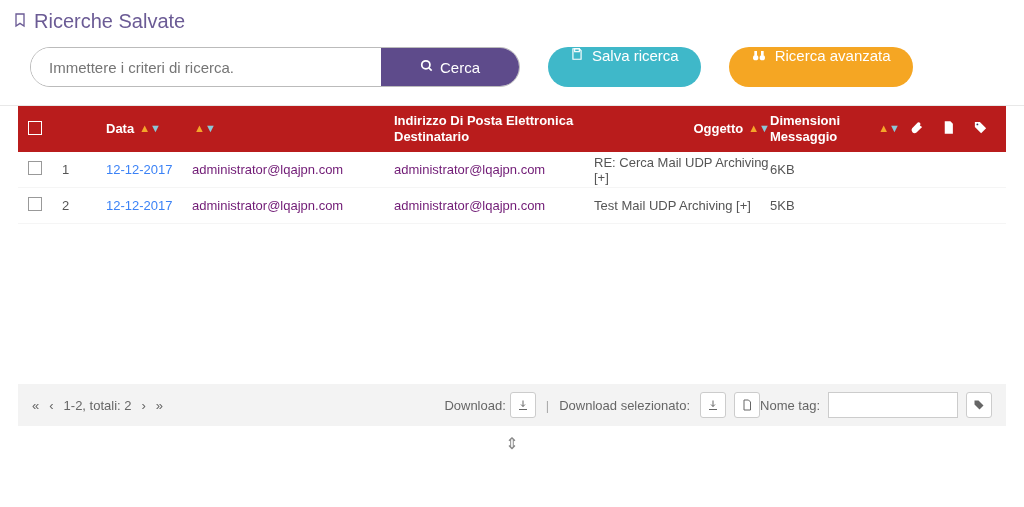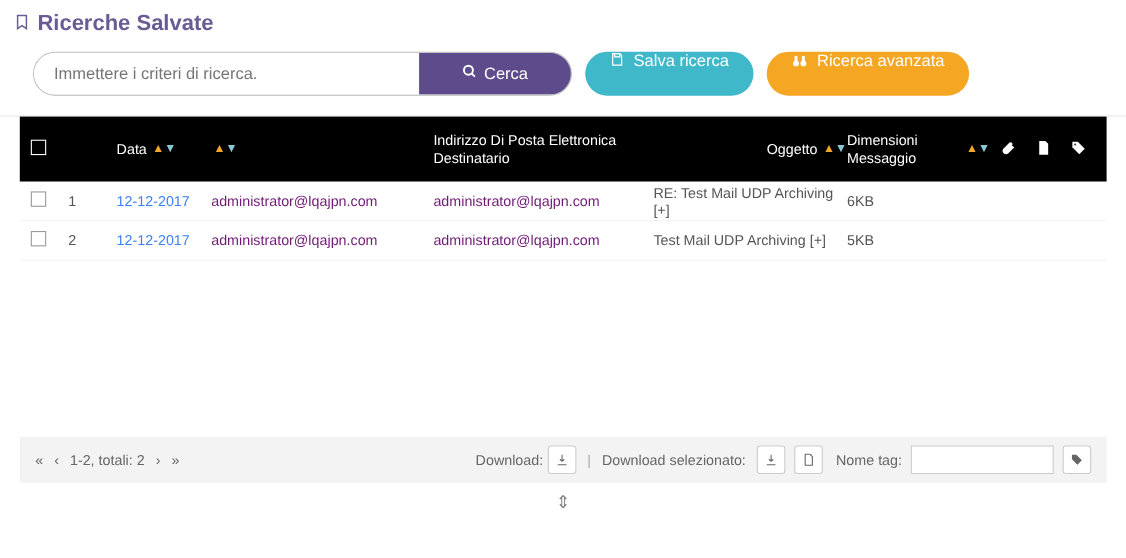--- a/index.html
+++ b/index.html
@@ -1,28 +1,28 @@
 <!DOCTYPE html>
 <html><head>
 <meta charset="utf-8">
 <style>
 * { box-sizing: border-box; margin: 0; padding: 0; }
 body { font-family: Arial, sans-serif; font-size: 13px; color: #333; background: #fff; width: 1024px; }
 .header { display: flex; align-items: center; padding: 10px 12px 6px 12px; }
 .header svg { width: 16px; height: 16px; stroke: #6b5b95; fill: none; stroke-width: 2; }
-.header-title { font-size: 20px; color: #6b5b95; margin-left: 6px; font-weight: 700; }
-.searchbar-wrap { padding: 8px 18px 18px 30px; border-bottom: 1px solid #e8e8e8; display: flex; align-items: center; gap: 12px; }
+.header-title { font-size: 20px; color: #6b5b95; margin-left: 6px; font-weight: 400; }
+.searchbar-wrap { padding: 8px 18px 18px 30px; border-bottom: 1px solid #e8e8e8; display: flex; align-items: center; gap: 28px; }
 .search-pill { display: flex; align-items: stretch; border: 1px solid #bbb; border-radius: 999px; overflow: hidden; width: 490px; height: 40px; }
 .search-input { flex: 1; border: none; outline: none; padding: 0 18px; font-size: 15px; color: #333; background: #fff; }
 .search-btn { background: #5e4b8b; color: #fff; border: none; padding: 0 39px; font-size: 15px; display: flex; align-items: center; gap: 6px; cursor: pointer; }
 .pill-btn { border: none; color: #fff; border-radius: 999px; height: 40px; padding: 0 22px; font-size: 15px; display: flex; align-items: flex-start; gap: 8px; cursor: pointer; }
 .pill-save { background: #3fb8c9; }
 .pill-adv  { background: #f5a623; }
 .table-wrap { padding: 0 18px; }
-.thead { background: #000000; color: #fff; display: flex; align-items: center; height: 59px; padding: 0 10px; font-size: 13px; }
+.thead { background: #b91c1c; color: #fff; display: flex; align-items: center; height: 46px; padding: 0 10px; font-size: 13px; font-weight: bold; }
 .col-check { width: 34px; }
 .col-num { width: 44px; }
 .col-date { width: 86px; }
 .col-from { width: 202px; }
 .col-to { width: 200px; }
 .col-subj { flex: 1; justify-content: flex-end; }
 .col-size { width: 130px; }
 .col-ico { width: 32px; text-align: center; }
 .th-label { display: flex; align-items: center; gap: 3px; line-height: 1.2; }
 .sort { display: inline-flex; align-items: center; margin-left: 2px; }
@@ -143,21 +143,21 @@
         </svg>
     </div>
   </div>
 
   <div class="trow">
     <div class="col-check"><span class="cb"></span></div>
     <div class="col-num">1</div>
     <div class="col-date">12-12-2017</div>
     <div class="col-from">administrator@lqajpn.com</div>
     <div class="col-to">administrator@lqajpn.com</div>
-    <div class="col-subj">RE: Test Mail UDP Archiving [+]</div>
+    <div class="col-subj">RE: Cerca Mail UDP Archiving [+]</div>
     <div class="col-size">6KB</div>
     <div class="col-ico"></div>
       <div class="col-ico"></div>
       <div class="col-ico"></div>
   </div>
 
   <div class="trow">
     <div class="col-check"><span class="cb"></span></div>
     <div class="col-num">2</div>
     <div class="col-date">12-12-2017</div>
@@ -193,21 +193,21 @@
   <span class="icon-btn" style="margin-left:6px">
     <svg width="12" height="12" viewBox="0 0 24 24" fill="#666">
         <path d="M12 3v12m0 0l-4-4m4 4l4-4M4 21h16" stroke="#666" stroke-width="2" fill="none"></path>
       </svg>
   </span>
   <span class="icon-btn" style="margin-left:8px">
     <svg width="12" height="12" viewBox="0 0 24 24" fill="none" stroke="#666" stroke-width="2">
         <path d="M6 2h9l4 4v16H6z"></path>
       </svg>
   </span>
-  <label style="margin-left:12px">Nome tag:</label>
+  <label style="">Nome tag:</label>
   <input class="tag-input" style="margin-left: 4px;">
   <span class="icon-btn" style="margin-left:8px">
     <svg width="12" height="12" viewBox="0 0 24 24" fill="#666">
         <path d="M3 3h8l10 10-8 8L3 11z"></path>
       </svg>
   </span>
 </div>
 
 <div class="drag-handle">⇕</div>
 

